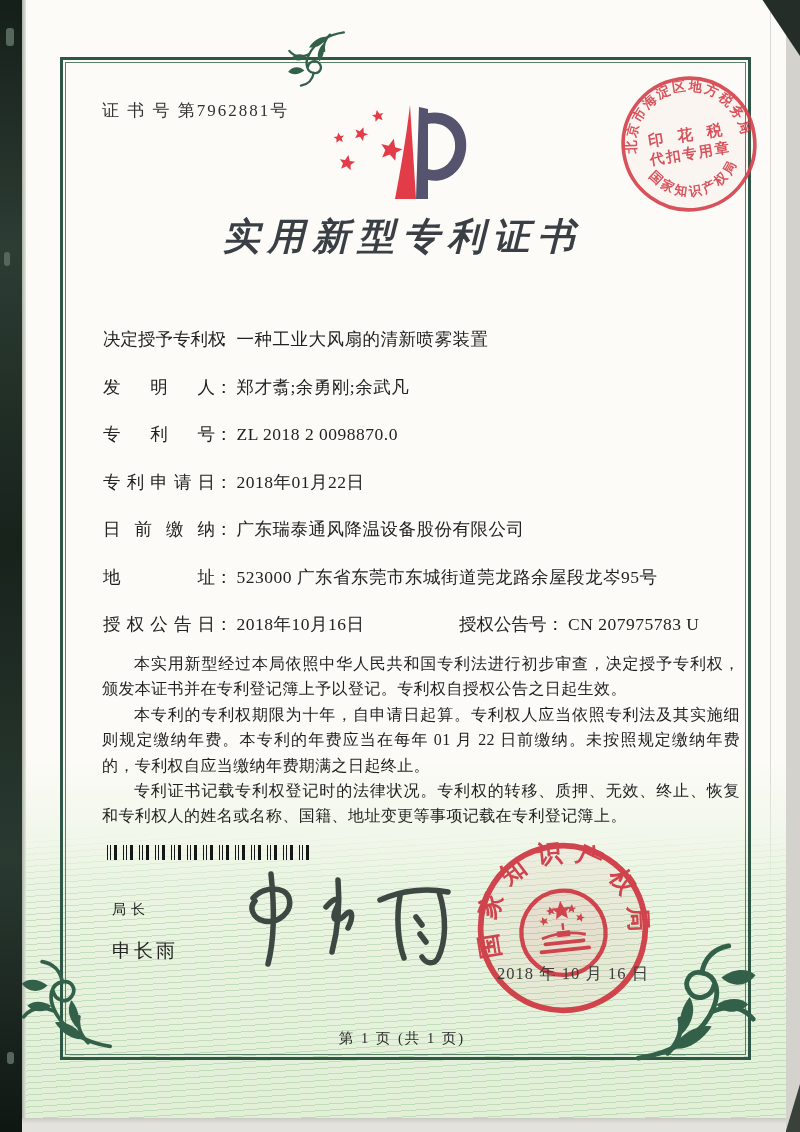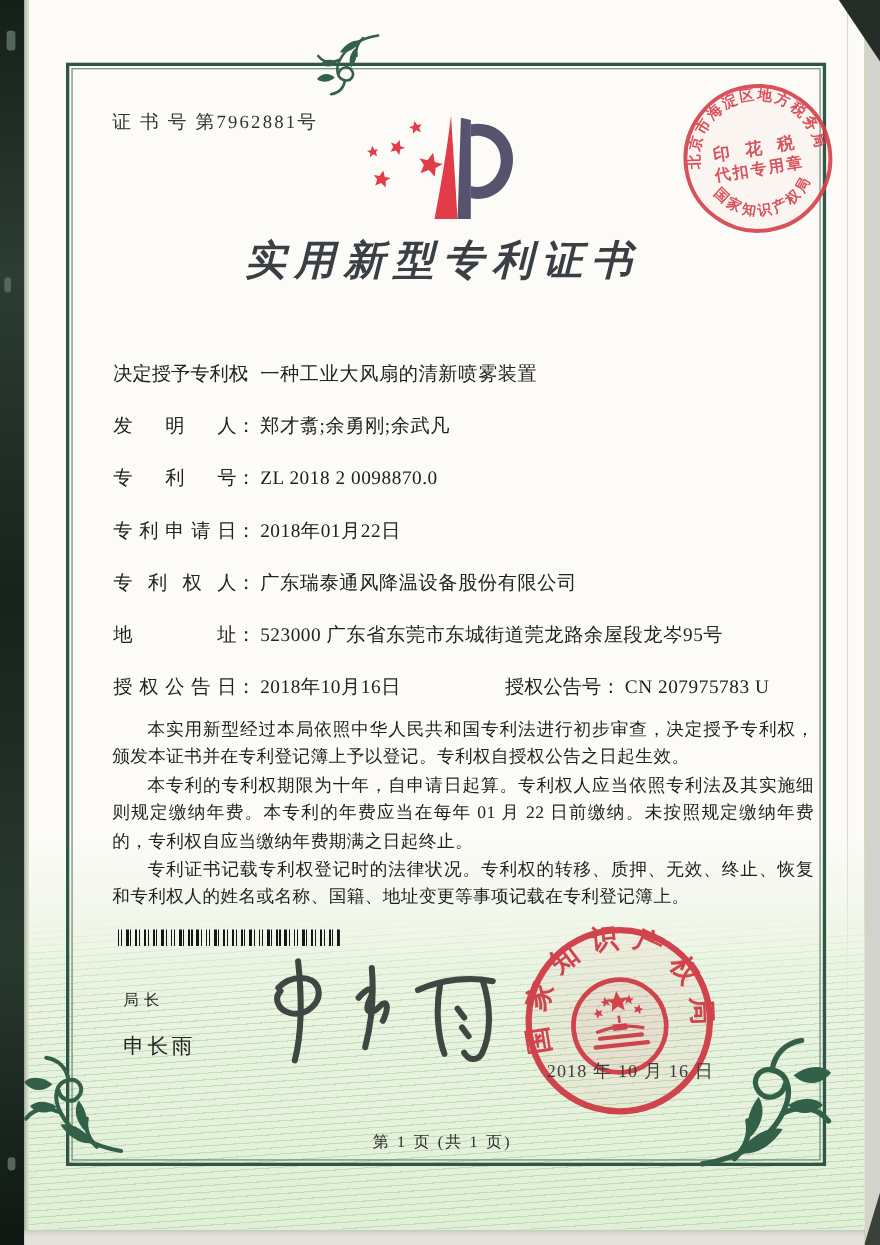--- a/index.html
+++ b/index.html
@@ -1,17 +1,17 @@
 <!DOCTYPE html>
 <html><head>
 <meta charset="utf-8">
 <style>
   html,body{margin:0;padding:0;background:#b9b9b4;}
   .scan{position:relative;width:800px;height:1132px;overflow:hidden;
-        font-family:"Liberation Serif","DejaVu Serif",serif;background:#84cc16;}
+        font-family:"Liberation Serif","DejaVu Serif",serif;background:#eab308;}
   
   .edge-left{position:absolute;left:0;top:0;width:22px;height:1132px;
     background:linear-gradient(180deg,#151f19,#2d3d34 22%,#17221b 48%,#2a3a31 76%,#0f1712);}
   .edge-left .fleck{position:absolute;background:#55675b;border-radius:3px;}
   .page-edge-line{position:absolute;left:22px;top:0;width:4px;height:1118px;
     background:linear-gradient(90deg,#aab3a6,#e4e6dd);}
   .paper{position:absolute;left:26px;top:0;width:760px;height:1118px;background:#fcfbf7;}
   .right-strip{position:absolute;left:786px;top:0;width:14px;height:1132px;background:#d3d2cd;}
   .right-line{position:absolute;left:770px;top:0;width:1px;height:1118px;background:rgba(60,70,60,.18);}
   .tr-wedge{position:absolute;left:752px;top:0;width:48px;height:56px;background:#242d27;
@@ -138,21 +138,21 @@
     <div class="f-row">
       <span class="f-label">发明人</span><span class="f-colon">：</span><span class="f-value">郑才翥;余勇刚;余武凡</span>
     </div>
     <div class="f-row">
       <span class="f-label">专利号</span><span class="f-colon">：</span><span class="f-value">ZL 2018 2 0098870.0</span>
     </div>
     <div class="f-row">
       <span class="f-label">专利申请日</span><span class="f-colon">：</span><span class="f-value">2018年01月22日</span>
     </div>
     <div class="f-row">
-      <span class="f-label">专利权人</span><span class="f-colon">：</span><span class="f-value">广东瑞泰通风降温设备股份有限公司</span>
+      <span class="f-label">日前缴纳</span><span class="f-colon">：</span><span class="f-value">广东瑞泰通风降温设备股份有限公司</span>
     </div>
     <div class="f-row">
       <span class="f-label">地址</span><span class="f-colon">：</span><span class="f-value">523000 广东省东莞市东城街道莞龙路余屋段龙岑95号</span>
     </div>
     <div class="f-row">
       <span class="f-label">授权公告日</span><span class="f-colon">：</span><span class="f-value">2018年10月16日</span>
       <span class="gazette">
         <span>授权公告号</span><span class="f-colon">：</span><span class="f-value">CN 207975783 U</span>
       </span>
     </div>

